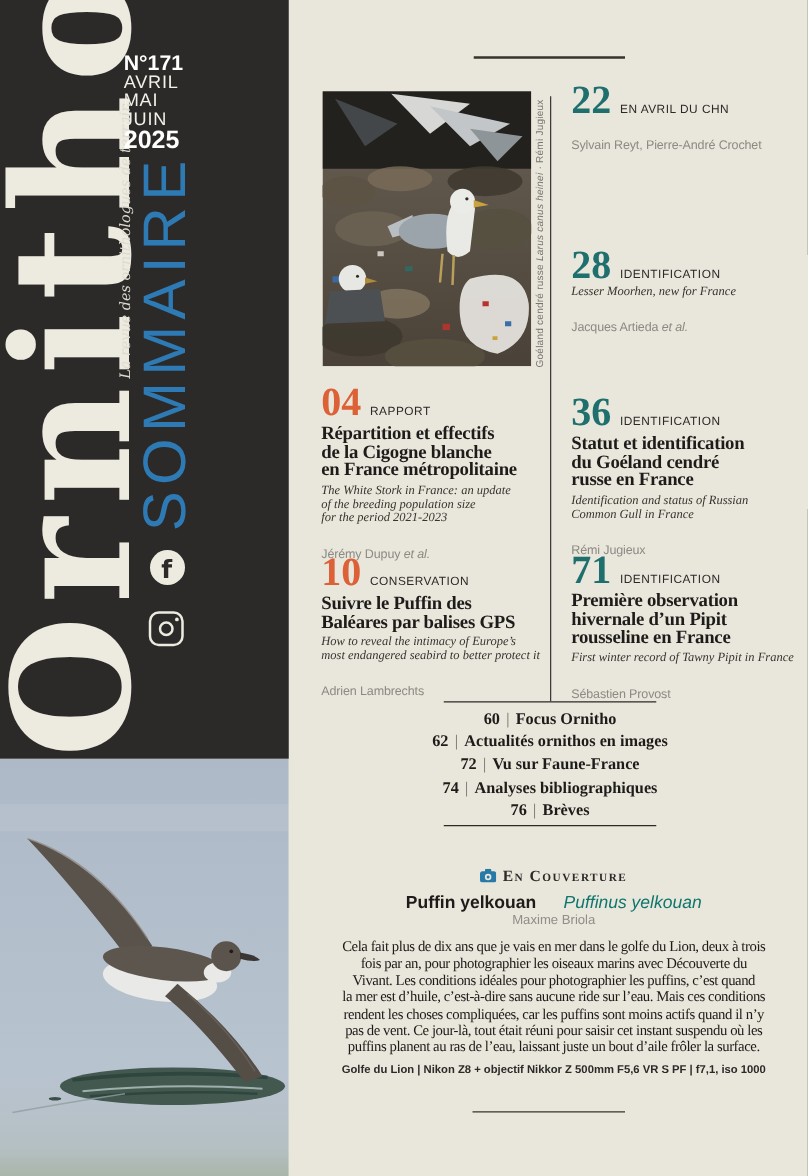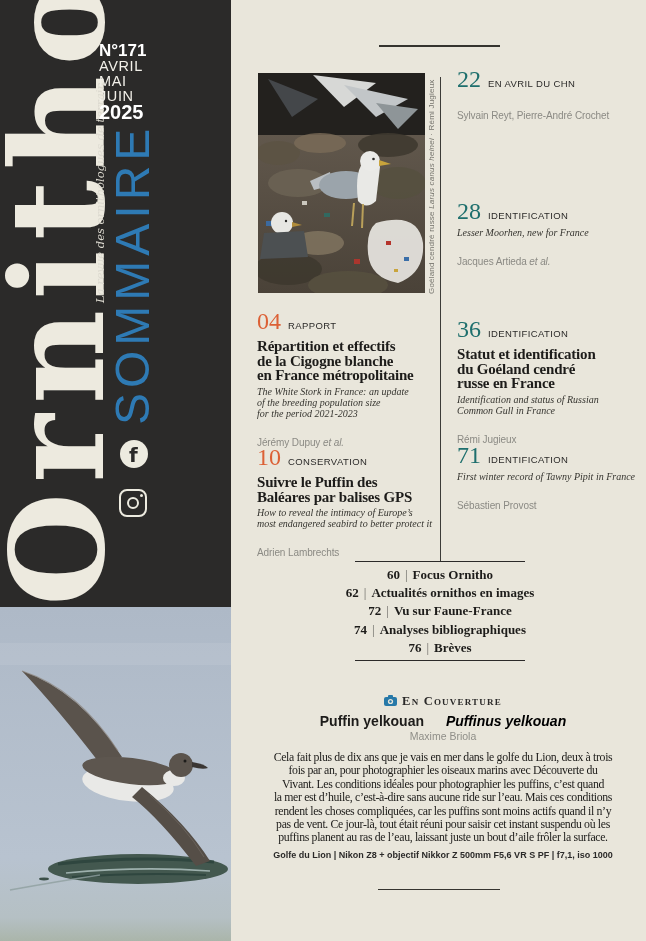--- a/index.html
+++ b/index.html
@@ -52,21 +52,21 @@
   .gull-caption {
     left:427px; top:294px; font-size:8px; letter-spacing:.2px; color:#75746d;
     font-family:"Liberation Sans", sans-serif;
   }
   .gull-caption .latin { font-style:italic; }
   .bird-photo { position:absolute; left:0; top:607px; width:231px; height:334px; }
 
   
   .entry { position:absolute; }
   .entry-head { display:flex; align-items:baseline; gap:7px; }
-  .num { font-family:"Liberation Serif", serif; font-weight:400; font-size:24px; line-height:26px; }
+  .num { font-family:"Liberation Serif", serif; font-weight:700; font-size:32px; line-height:26px; }
   .cat { font-family:"Liberation Sans", sans-serif; font-size:9.5px; letter-spacing:.4px; color:#2b2a29; }
   .title { margin-top:5px; font-weight:700; font-size:15px; line-height:14.5px;
     letter-spacing:-.2px; white-space:pre; color:#1d1c1a; }
   .subtitle { margin-top:3px; font-style:italic; font-size:10px; line-height:11px;
     color:#35342f; white-space:pre; }
   .authors { margin-top:18px; font-family:"Liberation Sans", sans-serif; font-size:10px;
     letter-spacing:-.1px; color:#8b8a84; }
   .authors .etal { font-style:italic; }
   .e22 { left:457px; top:66px; }
   .e28 { left:457px; top:198px; }
@@ -82,21 +82,21 @@
   .section-item { font-weight:700; font-size:13px; line-height:18.2px; white-space:pre; color:#1d1c1a; }
   .sec-bar { font-weight:400; color:#6b6a66; padding:0 5px; }
 
   
   .cover { position:absolute; left:233px; top:694px; width:420px; text-align:center; }
   .cover-head { font-family:"Liberation Serif", serif; font-variant:small-caps; font-weight:700;
     font-size:12.5px; letter-spacing:1.2px; color:#2b2a29; }
   .cover-head svg { vertical-align:-1px; margin-right:5px; }
   .cover-title { margin-top:4px; font-family:"Liberation Sans", sans-serif; font-size:14px; }
   .cover-title .t-fr { font-weight:700; color:#1d1c1a; }
-  .cover-title .t-la { font-style:italic; color:#000000; margin-left:18px;font-weight:bold; }
+  .cover-title .t-la { font-style:italic; color:#0f766e; margin-left:18px; }
   .cover-photog { margin-top:1px; font-family:"Liberation Sans", sans-serif; font-size:10.5px; color:#8f8e88; }
   .cover-body { margin-top:9px; font-size:11.8px; line-height:13.4px; letter-spacing:-.35px;
     white-space:pre; color:#1c1b19; }
   .cover-tech { margin-top:5px; font-family:"Liberation Sans", sans-serif; font-weight:700;
     font-size:9px; color:#2b2a29; }
 </style>
 </head>
 <body>
 
 <div class="page">
@@ -200,20 +200,23 @@
     <div class="subtitle">Identification and status of Russian
 Common Gull in France</div>
     <div class="authors"><span>Rémi Jugieux</span><span class="etal"></span></div>
   </div>
 
   <div class="entry e54">
     <div class="entry-head">
       <span class="num" style="color: rgb(30, 111, 109);">71</span>
       <span class="cat">IDENTIFICATION</span>
     </div>
+    <div class="title">Première observation
+hivernale d’un Pipit
+rousseline en France</div>
     <div class="subtitle">First winter record of Tawny Pipit in France</div>
     <div class="authors"><span>Sébastien Provost</span><span class="etal"></span></div>
   </div>
 
   <div class="entry e04">
     <div class="entry-head">
       <span class="num" style="color: rgb(220, 97, 54);">04</span>
       <span class="cat">RAPPORT</span>
     </div>
     <div class="title">Répartition et effectifs

